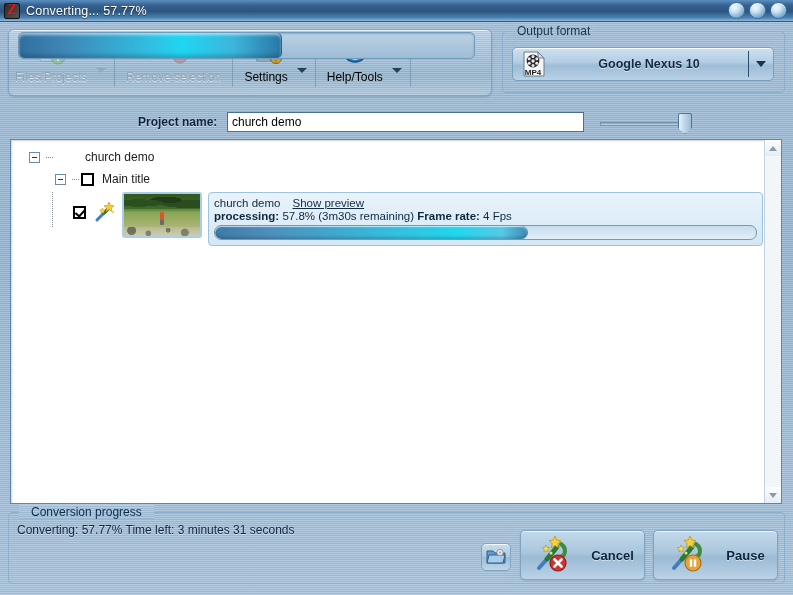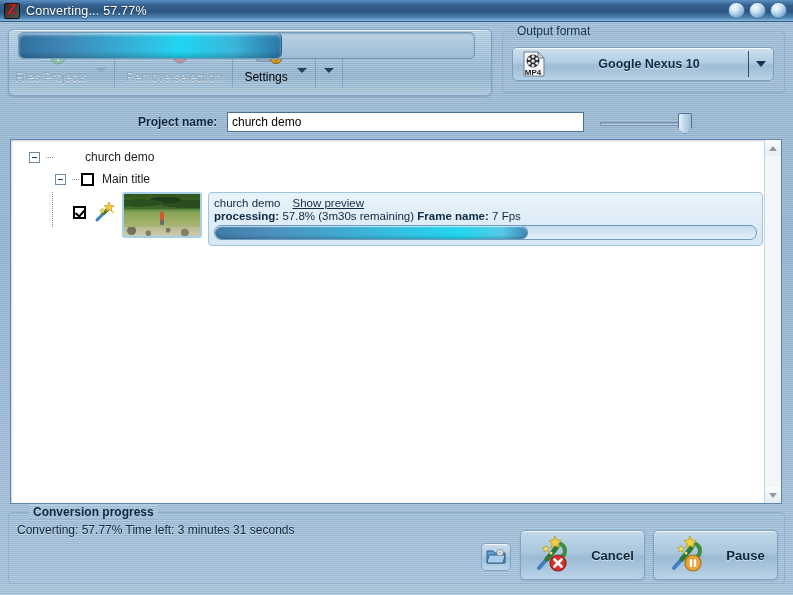--- a/index.html
+++ b/index.html
@@ -254,22 +254,22 @@
     box-shadow: inset 0 1px 1px rgba(255,255,255,0.7), inset 0 -2px 3px rgba(0,0,0,0.18);
     border-right: 1px solid #4a86b2;
   }
 
   
   .conv-group {
     position: absolute; left: 8px; top: 512px; width: 777px; height: 72px;
     border: 1px solid #8fb0cc; border-radius: 4px;
   }
   .conv-legend {
-    position: absolute; top: -8px; left: 20px; padding: 0 4px;
-    font-size: 12px; font-weight: bold; color: #0e2a45;
+    position: absolute; top: -8px; left: 10px; padding: 0 12px;
+    font-size: 12px; font-weight: normal; color: #0e2a45;
     background:
       repeating-linear-gradient(to bottom,
         rgba(255,255,255,0.20) 0px, rgba(255,255,255,0.20) 1px,
         rgba(0,0,0,0.035) 1px, rgba(0,0,0,0.035) 2px),
       linear-gradient(to bottom, #a5c2dc, #9ebcd7);
   }
   .conv-status {
     position: absolute; left: 8px; top: 10px; font-size: 12px; color: #0d2540;
     text-shadow: 0 1px 0 rgba(255,255,255,0.45); white-space: nowrap;
   }
@@ -387,20 +387,30 @@
       <div class="tb-label">Settings</div>
     </div>
     <div class="tb-arrow">
         <i></i>
       </div>
   </div>
 
   <div class="tb-sep"></div>
 
   <div class="tb-group">
+    <div class="tb-item">
+      <div class="icon-wrap">
+        <svg width="34" height="32" viewBox="0 0 34 32">
+          <circle cx="17" cy="14" r="12" fill="#2f7fc9" stroke="#14517f" stroke-width="1.4"></circle>
+          <circle cx="17" cy="14" r="9.2" fill="none" stroke="#bcdcf5" stroke-width="1.6"></circle>
+          <text x="17" y="20" font-family="Liberation Sans, sans-serif" font-size="15" font-weight="bold" fill="#ffffff" text-anchor="middle">?</text>
+        </svg>
+      </div>
+      <div class="tb-label">Help/Tools</div>
+    </div>
     <div class="tb-arrow">
         <i></i>
       </div>
   </div>
 
   <div class="tb-sep"></div>
 </div>
 
 <div class="outfmt-group">
   <div class="group-legend">Output format</div>
@@ -474,22 +484,22 @@
       </div>
 
       <div class="item-box">
         <div class="item-line1">
           <span>church demo</span>
           <span class="show-preview">Show preview</span>
         </div>
         <div class="item-line2">
           <b>processing:</b>
           <span>57.8% (3m30s remaining)</span>
-          <b>Frame name:</b>
-          <span>7 Fps</span>
+          <b>Frame rate:</b>
+          <span>4 Fps</span>
         </div>
         <div class="pbar-outer">
           <div class="pbar-fill" id="clip-progress-fill" style="width: 57.8%;"></div>
         </div>
       </div>
     </div>
 
   </div>
 
   <div class="scrollbar">

